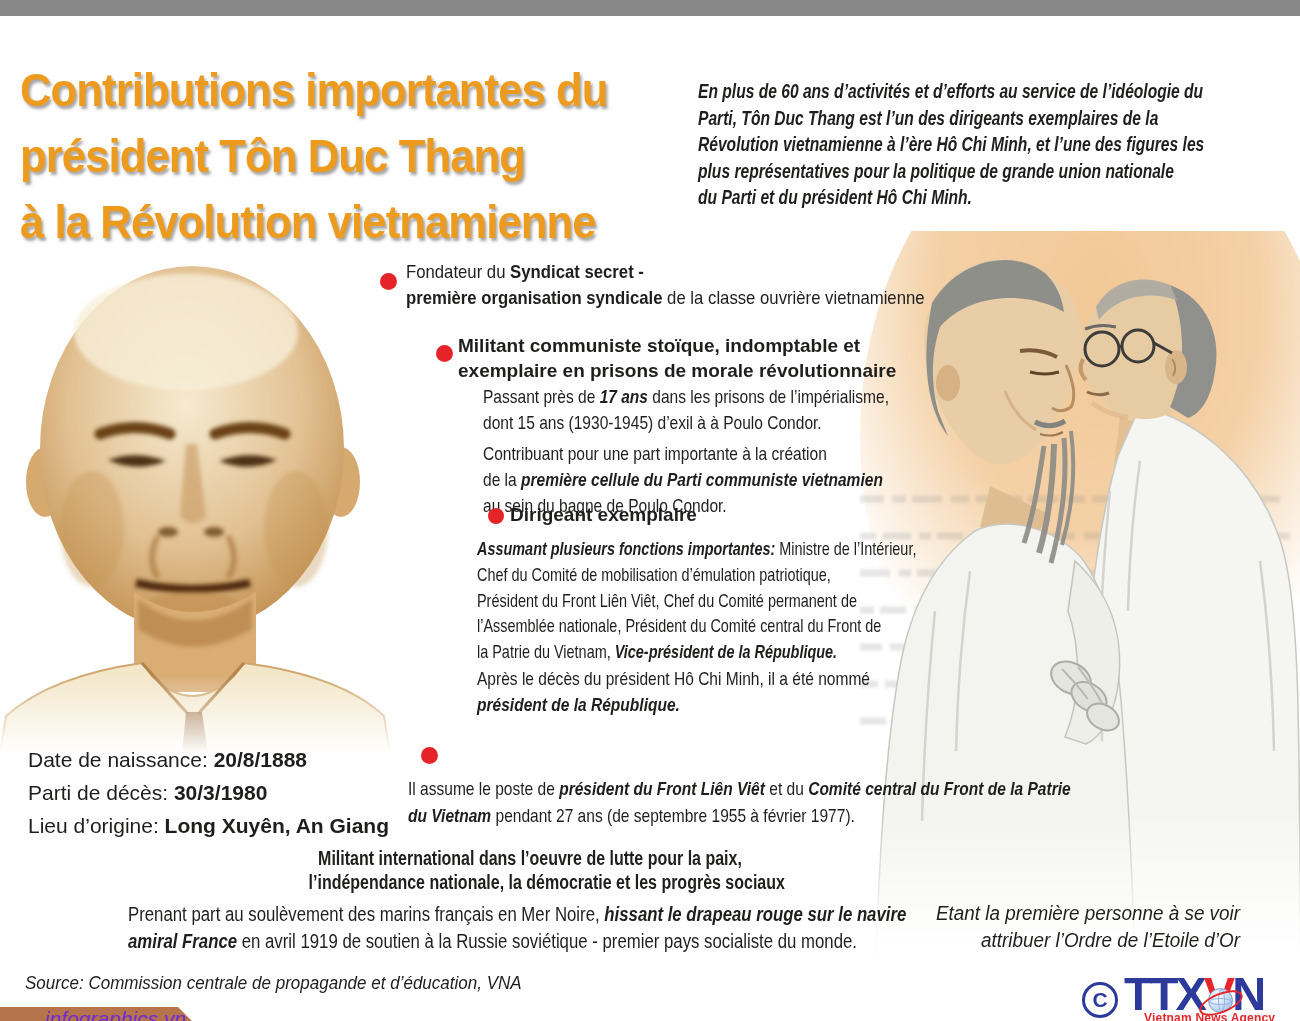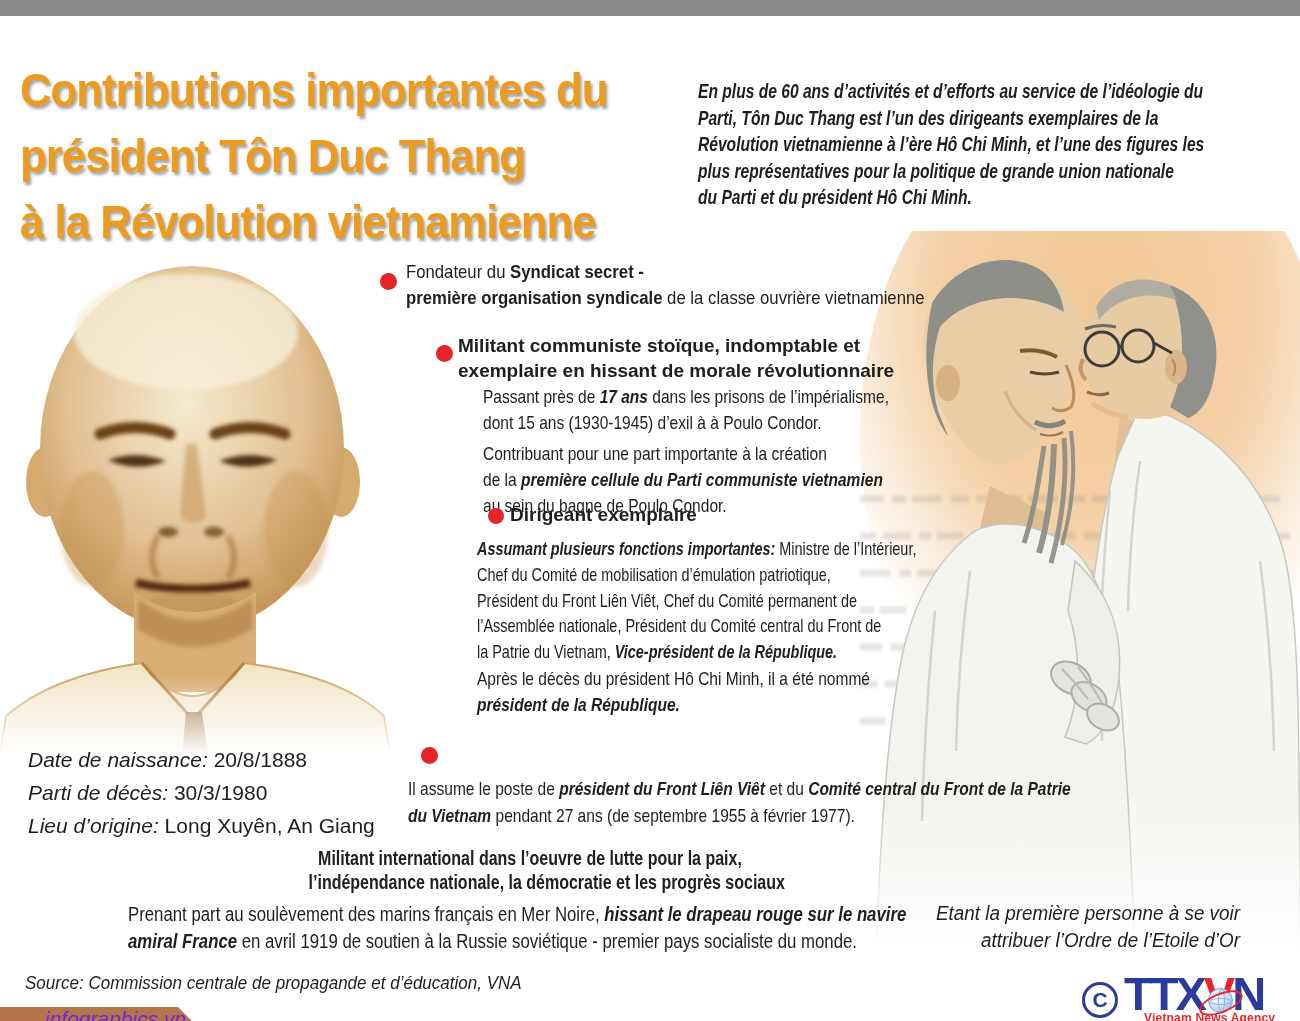--- a/index.html
+++ b/index.html
@@ -35,22 +35,22 @@
   .founder{left:406px;top:243px;transform:scaleX(.88);transform-origin:0 0;}
   .militant{left:458px;top:317px;font-weight:bold;line-height:25px;}
   .prison{left:483px;top:368px;font-size:18.5px;transform:scaleX(.84);transform-origin:0 0;}
   .cell{left:483px;top:425px;font-size:18.5px;transform:scaleX(.84);transform-origin:0 0;}
   .leaderh{left:510px;top:486px;font-weight:bold;font-size:19px;text-align:right;}
   .roles{left:477px;top:520px;font-size:18.5px;line-height:25.8px;transform:scaleX(.78);transform-origin:0 0;}
   .after{left:477px;top:650px;font-size:18.5px;transform:scaleX(.84);transform-origin:0 0;}
   .figureh{left:458px;top:708px;font-weight:bold;line-height:24px;font-size:19px;}
   .assume{left:408px;top:759px;font-size:18.5px;line-height:27px;transform:scaleX(.84);transform-origin:0 0;}
   .profile{left:28px;top:727px;font-size:21px;line-height:33px;z-index:7;}
-  .profile .lab{font-style:italic;}
-  .profile .val{font-weight:normal;}
+  .profile .lab{}
+  .profile .val{font-weight:bold;}
   .intheading{left:260px;top:830px;width:540px;text-align:center;font-weight:bold;font-size:19.5px;
               line-height:24px;transform:scaleX(.82);transform-origin:50% 0;}
   .prenant{left:128px;top:885px;font-size:19.5px;line-height:27px;transform:scaleX(.86);transform-origin:0 0;}
   .award{left:840px;top:883px;width:400px;text-align:right;font-style:italic;font-size:20.5px;
          line-height:27px;transform:scaleX(.92);transform-origin:100% 0;z-index:7;}
 
   
   .source{left:25px;top:956px;font-style:italic;font-size:18.5px;transform:scaleX(.92);transform-origin:0 0;z-index:7;}
   .footer-bar{left:0;top:985px;z-index:4;}
   .site{left:45px;top:991px;color:#6d28d9;font-style:italic;font-size:21px;z-index:6;}
@@ -235,21 +235,21 @@
 
   <span class="dot d1"></span>
   <div class="abs tb founder">
     <span class="ln"><span>Fondateur du </span><span class="b">Syndicat secret -</span></span>
     <span class="ln"><span class="b">première organisation syndicale</span><span> de la classe ouvrière vietnamienne</span></span>
   </div>
 
   <span class="dot d2"></span>
   <div class="abs tb militant">
     <span class="ln">Militant communiste stoïque, indomptable et</span>
-    <span class="ln">exemplaire en hissant de morale révolutionnaire</span>
+    <span class="ln">exemplaire en prisons de morale révolutionnaire</span>
   </div>
 
   <div class="abs tb prison">
     <span class="ln"><span>Passant près de </span><span class="bi">17 ans</span><span> dans les prisons de l’impérialisme,</span></span>
     <span class="ln">dont 15 ans (1930-1945) d’exil à à Poulo Condor.</span>
   </div>
 
   <div class="abs tb cell">
     <span class="ln">Contribuant pour une part importante à la création</span>
     <span class="ln"><span>de la </span><span class="bi">première cellule du Parti communiste vietnamien</span></span>

